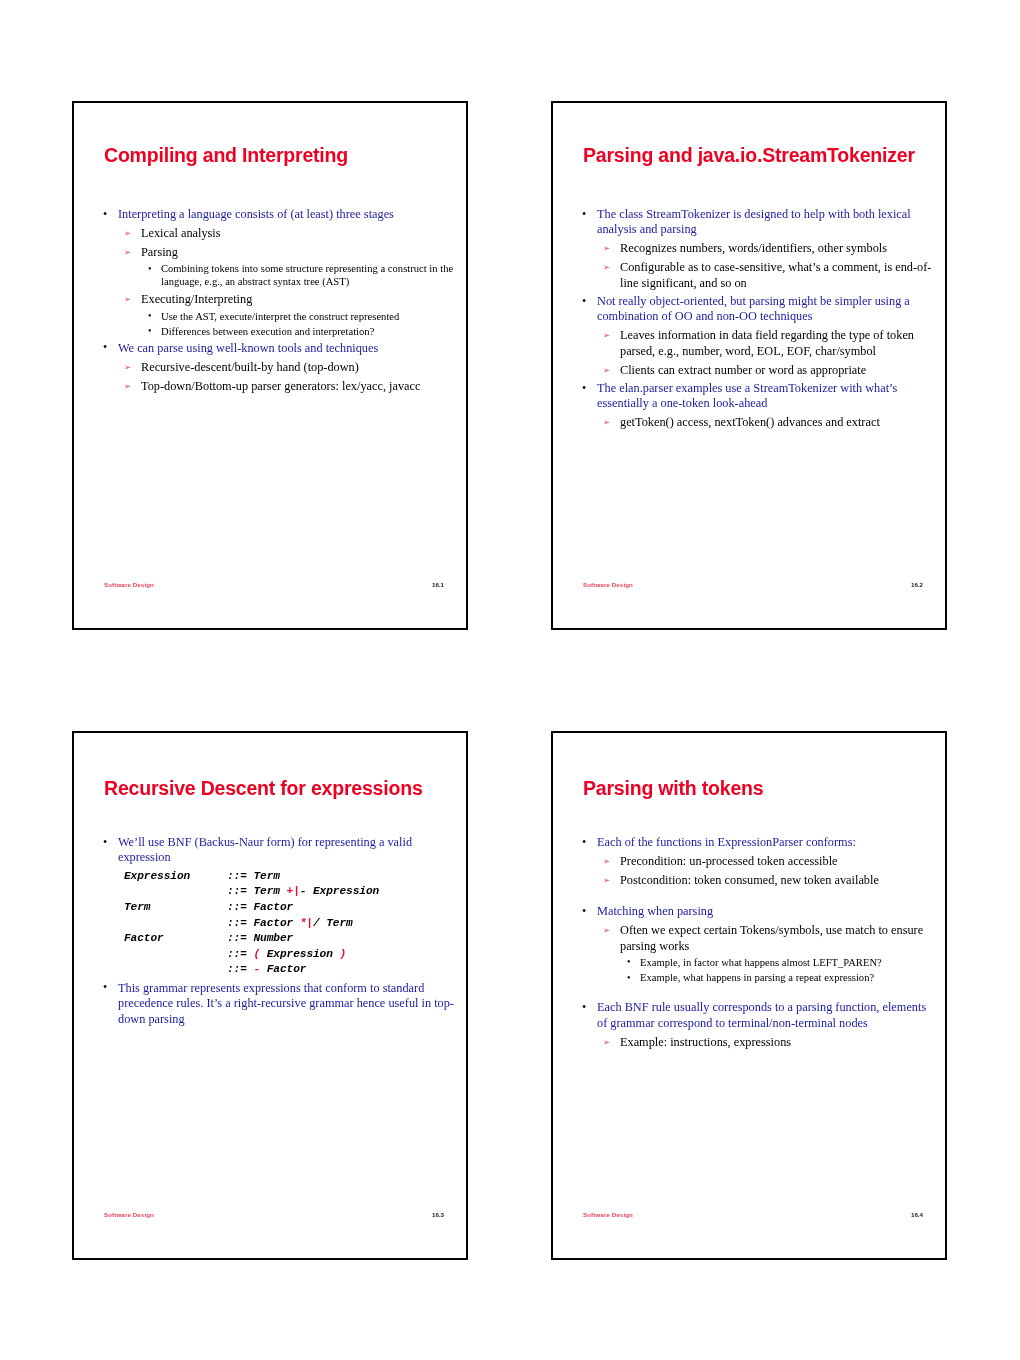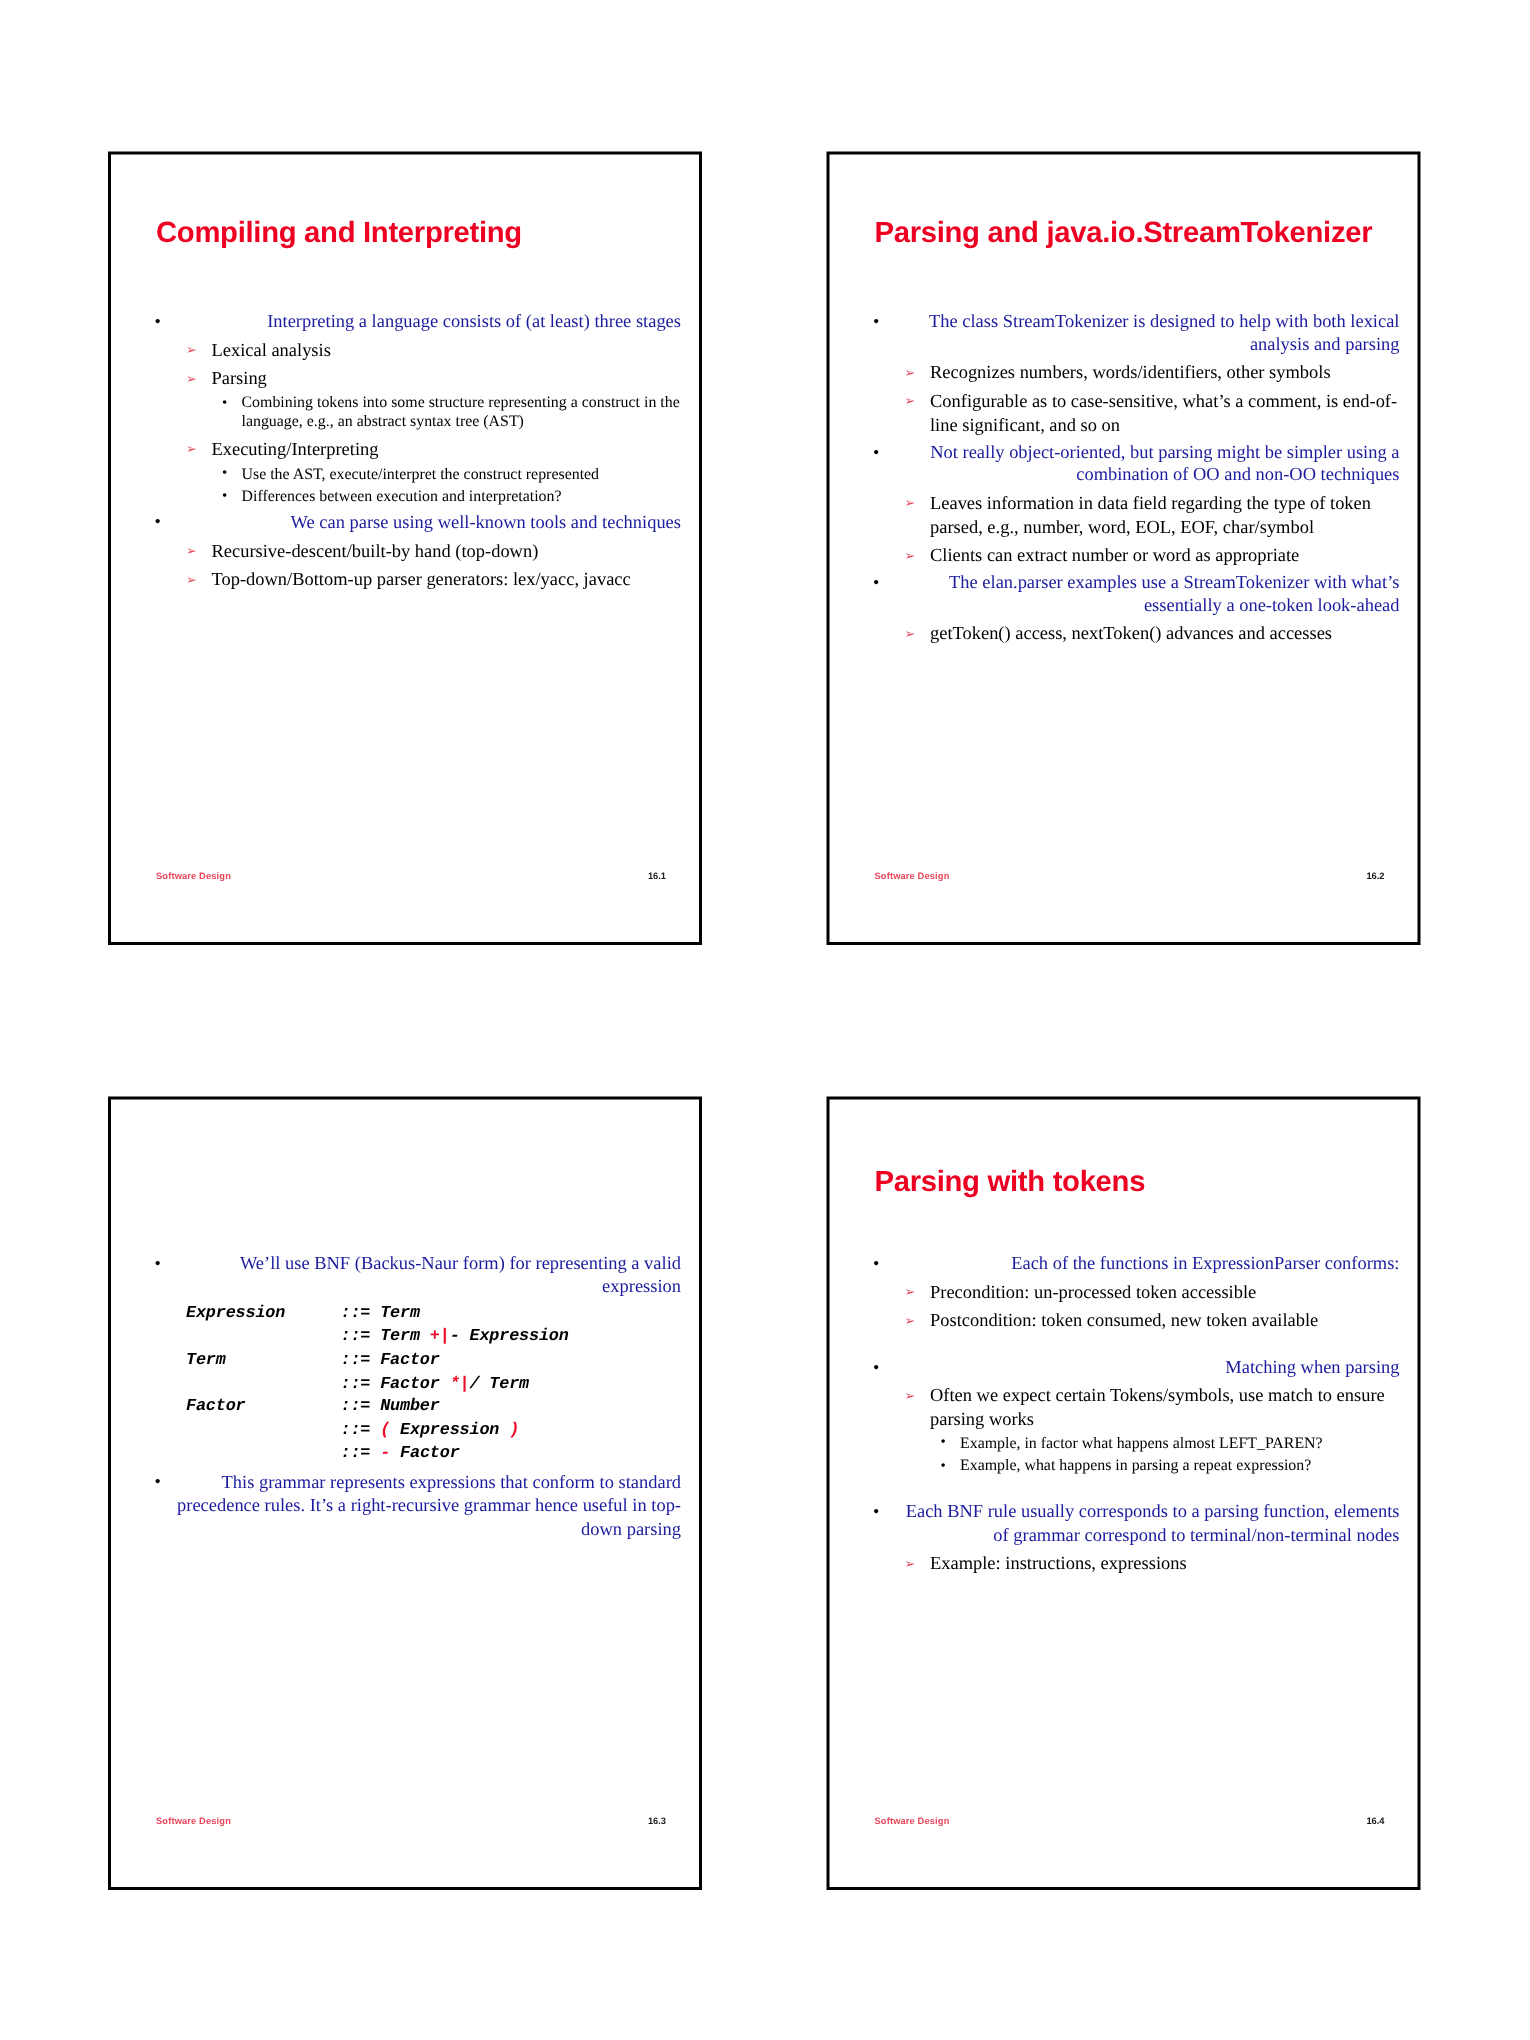--- a/index.html
+++ b/index.html
@@ -73,21 +73,20 @@
     display: block;
   }
 
   
   .b1 {
     color: #1b1b9e;
     font-size: 12.3px;
     line-height: 15.4px;
     padding-left: 20px;
     margin-top: 3px;
-    text-align: right;
   }
   .b1::before {
     content: "\2022";
     position: absolute;
     left: 5px;
     top: -0.5px;
     font-size: 12px;
     color: #000000;
     line-height: 15.4px;
   }
@@ -198,29 +197,30 @@
     <div class="slide-body">
       <div class="slide-title">Parsing and java.io.StreamTokenizer</div>
       <div class="content">
         <div class="b1">The class StreamTokenizer is designed to help with both lexical analysis and parsing</div>
         <div class="b2">Recognizes numbers, words/identifiers, other symbols</div>
         <div class="b2">Configurable as to case-sensitive, what’s a comment, is end-of-line significant, and so on</div>
         <div class="b1">Not really object-oriented, but parsing might be simpler using a combination of OO and non-OO techniques</div>
         <div class="b2">Leaves information in data field regarding the type of token parsed, e.g., number, word, EOL, EOF, char/symbol</div>
         <div class="b2">Clients can extract number or word as appropriate</div>
         <div class="b1">The elan.parser examples use a StreamTokenizer with what’s essentially a one-token look-ahead</div>
-        <div class="b2">getToken() access, nextToken() advances and accesses</div>
+        <div class="b2">getToken() access, nextToken() advances and extract</div>
       </div>
       <div class="footer-left">Software Design</div>
       <div class="footer-right">16.2</div>
     </div>
   </div>
 
   <div class="slide slide-3">
     <div class="slide-body">
+      <div class="slide-title">Recursive Descent for expressions</div>
       <div class="content">
         <div class="b1">We’ll use BNF (Backus-Naur form) for representing a valid expression</div>
         <div class="code-block">
             <div class="code-line"><span class="code-lhs">Expression</span><span>::= Term</span></div>
             <div class="code-line"><span class="code-lhs"></span><span>::= Term </span><span class="op-red">+|</span><span>- Expression</span></div>
             <div class="code-line"><span class="code-lhs">Term</span><span>::= Factor</span></div>
             <div class="code-line"><span class="code-lhs"></span><span>::= Factor </span><span class="op-red">*|</span><span>/ Term</span></div>
             <div class="code-line"><span class="code-lhs">Factor</span><span>::= Number</span></div>
             <div class="code-line"><span class="code-lhs"></span><span>::= </span><span class="op-red">(</span><span> Expression </span><span class="op-red">)</span></div>
             <div class="code-line"><span class="code-lhs"></span><span>::= </span><span class="op-red">-</span><span> Factor</span></div>

